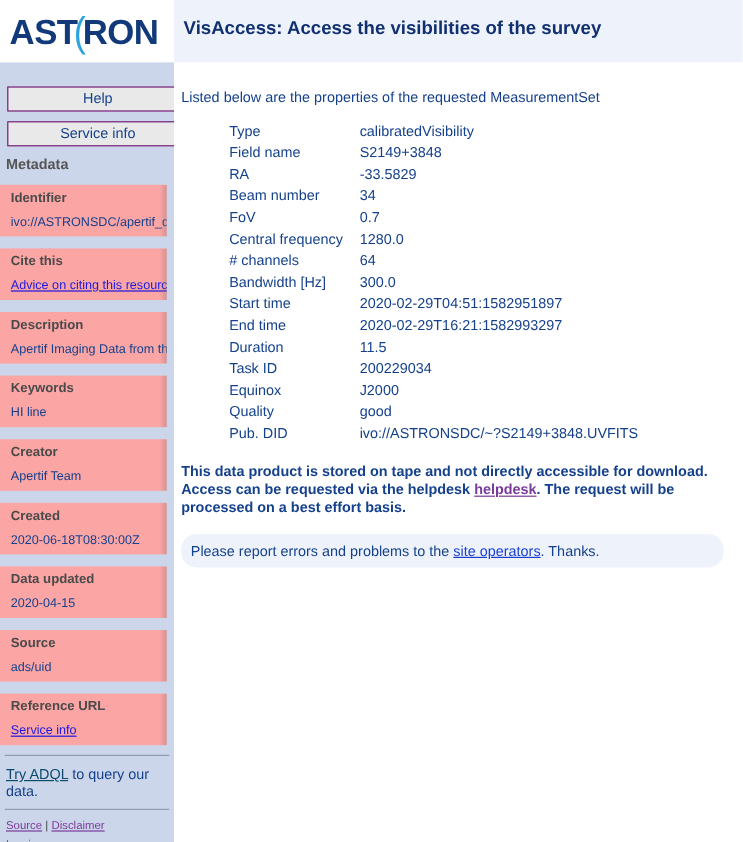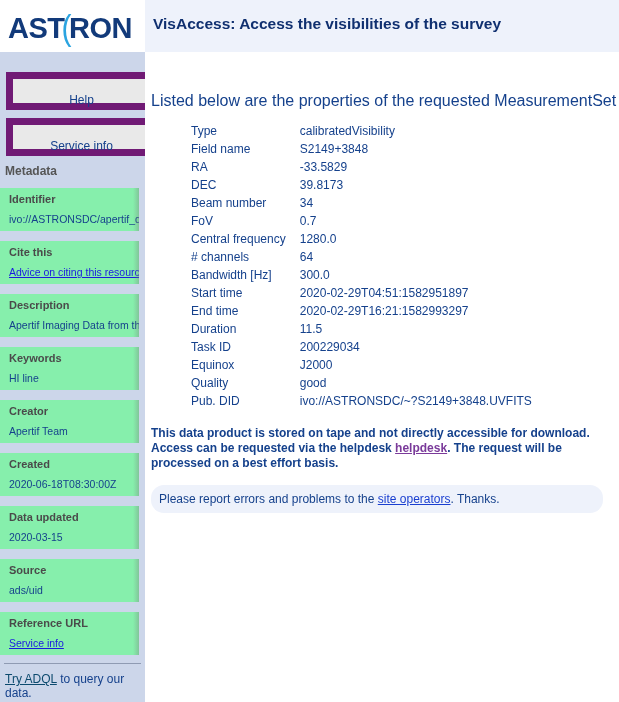--- a/index.html
+++ b/index.html
@@ -72,37 +72,37 @@
   }
   .side-btn {
     display: block;
     box-sizing: border-box;
     margin: 0 6px 8px 6px;
     width: 151px;
     height: 21px;
     line-height: 19px;
     text-align: center;
     background: #e9e9e9;
-    border: 7px solid #701a75;
+    border: 1px solid #701a75;
     color: #15418c;
     font-size: 12px;
     font-family: "Liberation Sans", sans-serif;
     cursor: pointer;
-    padding: 12px;
+    padding: 0;
   }
   .side-btn:first-of-type { margin-top: 20px; }
 
   .meta-title {
     margin: 4px 0 4px 5px;
     font-size: 12px;
     font-weight: bold;
     color: #555555;
   }
   .meta-block {
-    background: #86efac;
+    background: #fca5a5;
     margin-bottom: 5px;
     padding: 5px 0 6px 0;
     width: 139px;
     overflow: hidden;
     position: relative;
     margin-top: 10px;
   }
   .meta-block::after {
     content: "";
     position: absolute;
@@ -157,22 +157,22 @@
 
   
   .main {
     position: absolute;
     left: 145px; top: 52px;
     width: 474px;
     height: 650px;
     background: #ffffff;
   }
   .intro {
-    margin: 40px 0 0 6px;
-    font-size: 16px;
+    margin: 22px 0 0 6px;
+    font-size: 12px;
     color: #15418c;
   }
   .props {
     margin: 14px 0 0 46px;
     border-collapse: collapse;
   }
   .props td {
     padding: 0 0 4px 0;
     font-size: 12px;
     color: #15418c;
@@ -256,21 +256,21 @@
       <div class="meta-value">Apertif Team</div>
     </div>
 
     <div class="meta-block">
       <div class="meta-label">Created</div>
       <div class="meta-value">2020-06-18T08:30:00Z</div>
     </div>
 
     <div class="meta-block">
       <div class="meta-label">Data updated</div>
-      <div class="meta-value">2020-03-15</div>
+      <div class="meta-value">2020-04-15</div>
     </div>
 
     <div class="meta-block">
       <div class="meta-label">Source</div>
       <div class="meta-value">ads/uid</div>
     </div>
 
     <div class="meta-block">
       <div class="meta-label">Reference URL</div>
       <div class="meta-value"><a href="#">Service info</a></div>
@@ -297,24 +297,20 @@
           </tr>
         <tr>
             <td class="k">Field name</td>
             <td class="v">S2149+3848</td>
           </tr>
         <tr>
             <td class="k">RA</td>
             <td class="v">-33.5829</td>
           </tr>
         <tr>
-            <td class="k">DEC</td>
-            <td class="v">39.8173</td>
-          </tr>
-        <tr>
             <td class="k">Beam number</td>
             <td class="v">34</td>
           </tr>
         <tr>
             <td class="k">FoV</td>
             <td class="v">0.7</td>
           </tr>
         <tr>
             <td class="k">Central frequency</td>
             <td class="v">1280.0</td>

